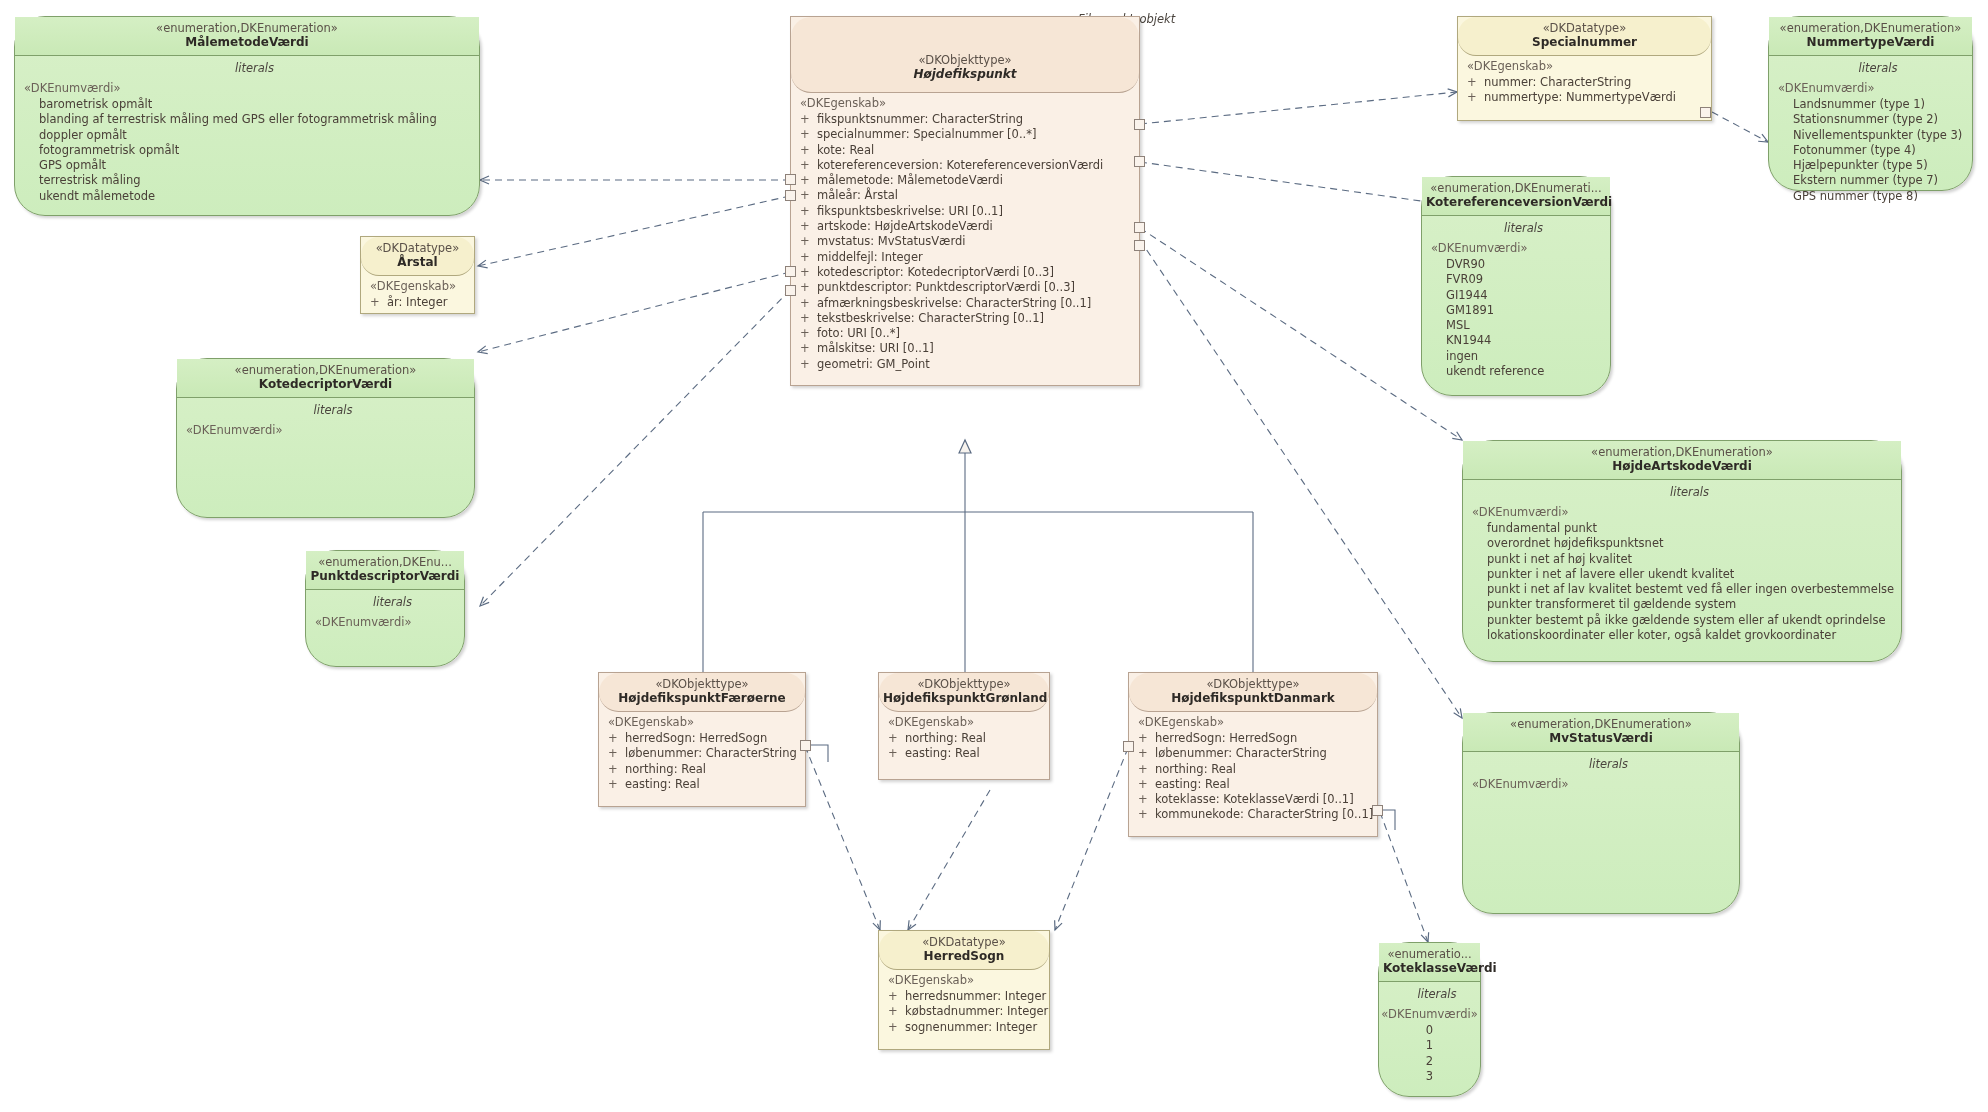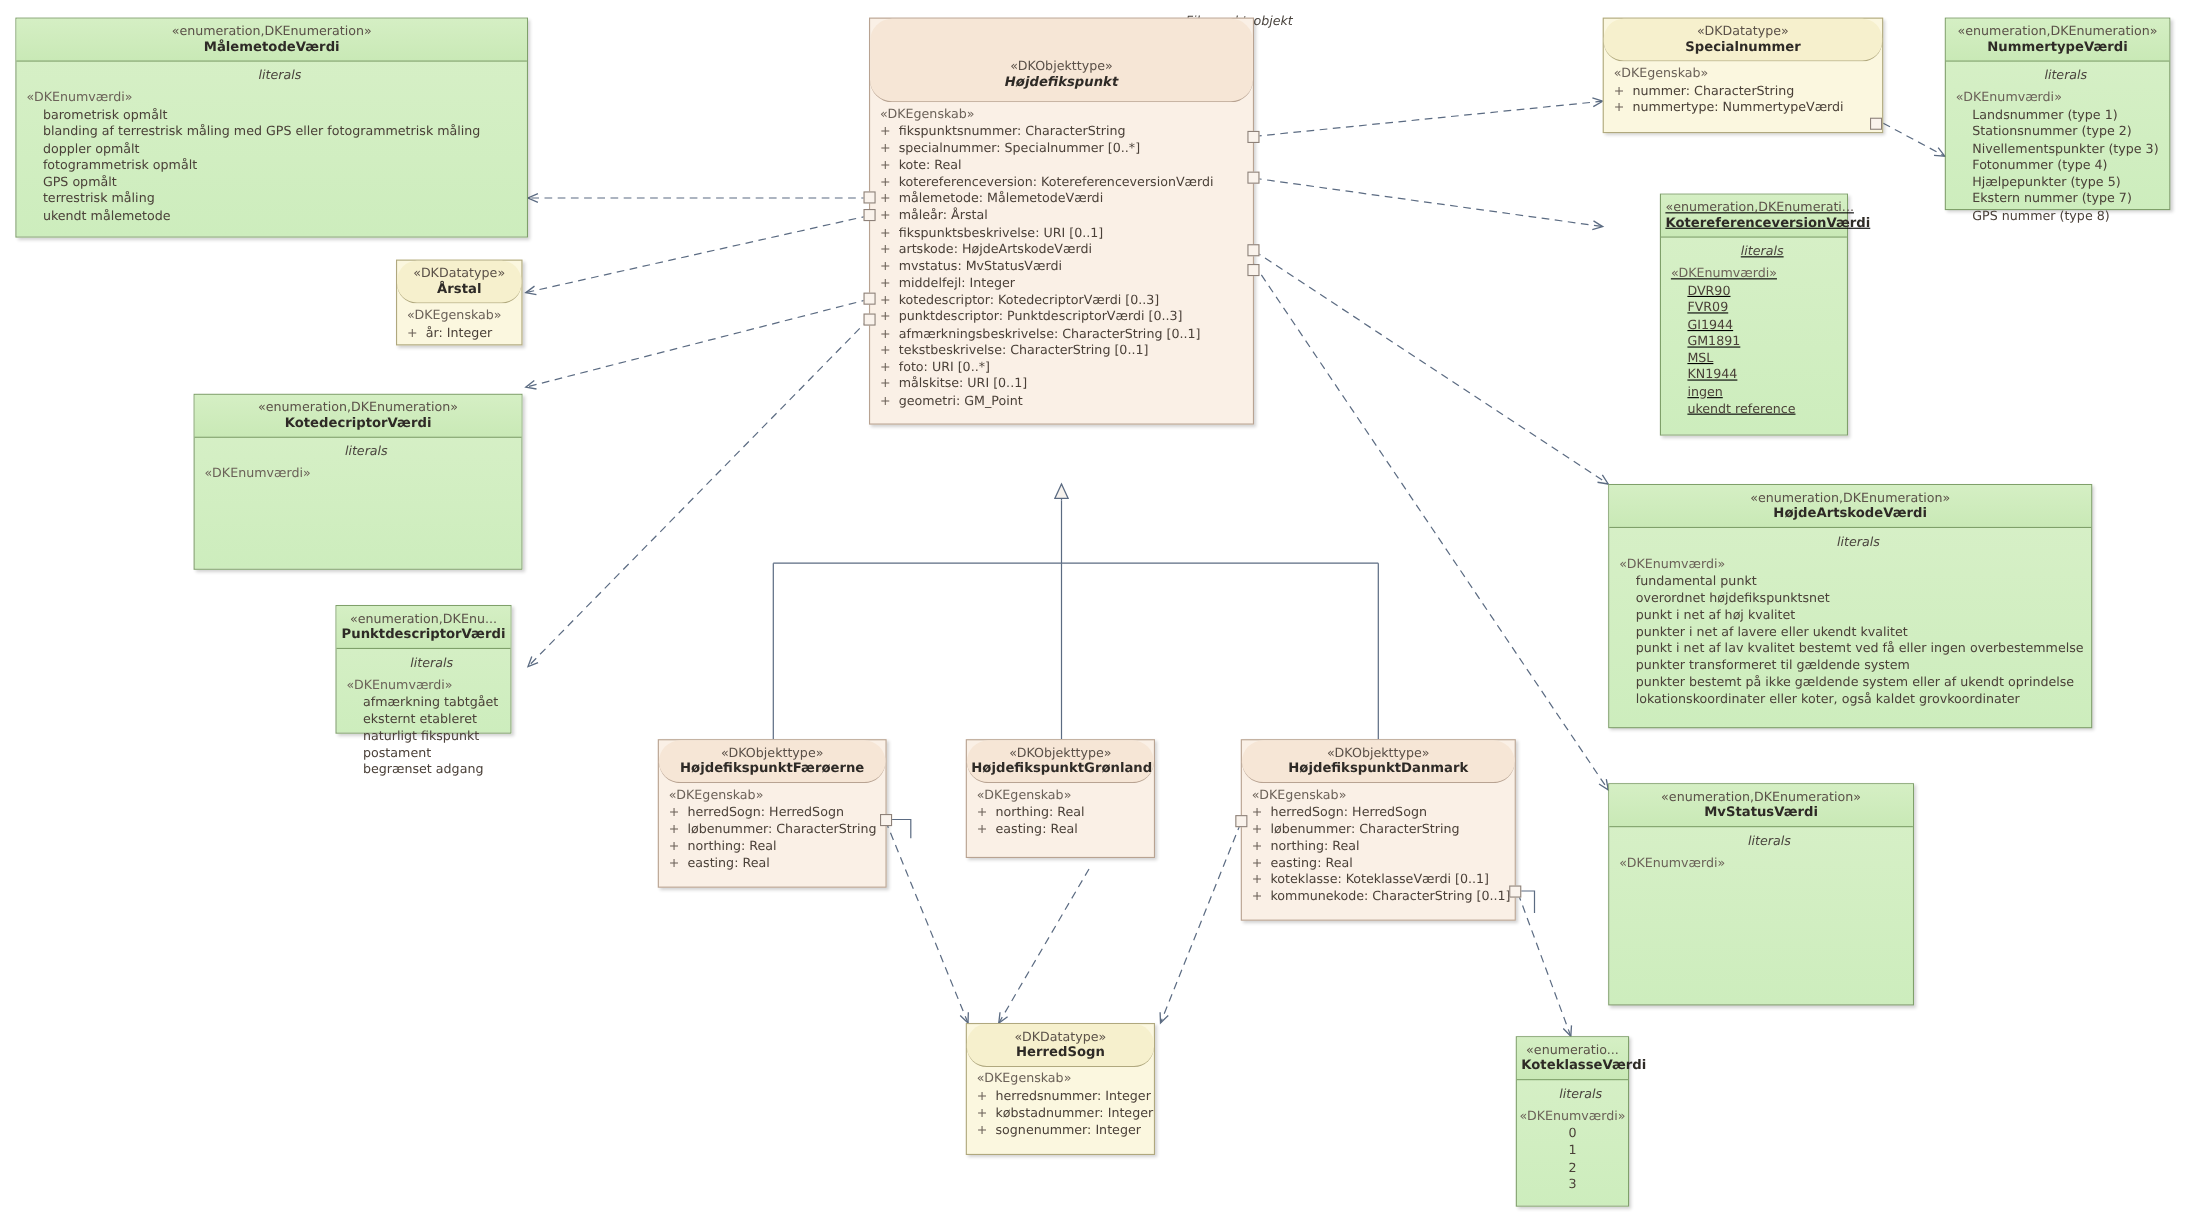--- a/index.html
+++ b/index.html
@@ -2,21 +2,21 @@
 <html><head>
 <meta charset="utf-8">
 <style>
   html,body{margin:0;padding:0;background:#ffffff;}
   body{font-family:"DejaVu Sans","Liberation Sans",sans-serif;}
   #canvas{position:relative;width:1988px;height:1112px;background:#fff;overflow:hidden;}
   svg.links{position:absolute;left:0;top:0;width:1988px;height:1112px;pointer-events:none;}
 
   .umlbox{position:absolute;box-sizing:border-box;border:1px solid #9a8f86;
           box-shadow:2px 2px 3px rgba(0,0,0,0.18);}
-  .umlbox.enum{background:linear-gradient(to bottom,#d8f0c8,#cdedbd);border-color:#7fa06a;}
+  .umlbox.enum{background:linear-gradient(to bottom,#d8f0c8,#cdedbd);border-color:#7fa06a;border-radius:31px;}
   .umlbox.enum .hdr{background:linear-gradient(to bottom,#d5efc4,#c9e9b6);}
   .umlbox.dtype{background:#fbf7df;border-color:#b0a87e;}
   .umlbox.dtype .hdr{background:#f6f0cd;}
   .umlbox.otype{background:#faf0e6;border-color:#b8a392;}
   .umlbox.otype .hdr{background:#f6e6d6;border-radius:20px;}
 
   .hdr{border-bottom:1px solid #9a8f86;text-align:center;padding:4px 4px 5px 4px;}
   .umlbox.enum .hdr{border-bottom-color:#7fa06a;}
   .umlbox.dtype .hdr{border-bottom-color:#b0a87e;border-radius:18px;}
   .umlbox.otype .hdr{border-bottom-color:#b8a392;}
@@ -237,27 +237,20 @@
   </div>
 
   <div class="umlbox enum" style="left:305px;top:550px;width:160px;height:117px;">
     <div class="hdr">
       <div class="stereo">«enumeration,DKEnu...</div>
       <div class="cname">PunktdescriptorVærdi</div>
     </div>
     <div class="compart">
       <div class="lit-title">literals</div>
       <div class="grp">«DKEnumværdi»</div>
-      <div>
-          <div class="lit">afmærkning tabtgået</div>
-          <div class="lit">eksternt etableret</div>
-          <div class="lit">naturligt fikspunkt</div>
-          <div class="lit">postament</div>
-          <div class="lit">begrænset adgang</div>
-        </div>
     </div>
   </div>
 
   <div class="umlbox dtype" style="left:1457px;top:16px;width:255px;height:105px;">
     <div class="hdr">
       <div class="stereo">«DKDatatype»</div>
       <div class="cname">Specialnummer</div>
     </div>
     <div class="compart">
       <div class="grp">«DKEgenskab»</div>
@@ -288,21 +281,21 @@
           <div class="lit">Stationsnummer (type 2)</div>
           <div class="lit">Nivellementspunkter (type 3)</div>
           <div class="lit">Fotonummer (type 4)</div>
           <div class="lit">Hjælpepunkter (type 5)</div>
           <div class="lit">Ekstern nummer (type 7)</div>
           <div class="lit">GPS nummer (type 8)</div>
         </div>
     </div>
   </div>
 
-  <div class="umlbox enum" style="left:1509px;top:176px;width:171px;height:220px;text-decoration:underline;">
+  <div class="umlbox enum" style="left:1421px;top:176px;width:190px;height:220px;">
     <div class="hdr">
       <div class="stereo">«enumeration,DKEnumerati...</div>
       <div class="cname">KotereferenceversionVærdi</div>
     </div>
     <div class="compart">
       <div class="lit-title">literals</div>
       <div class="grp">«DKEnumværdi»</div>
       <div>
           <div class="lit">DVR90</div>
           <div class="lit">FVR09</div>

